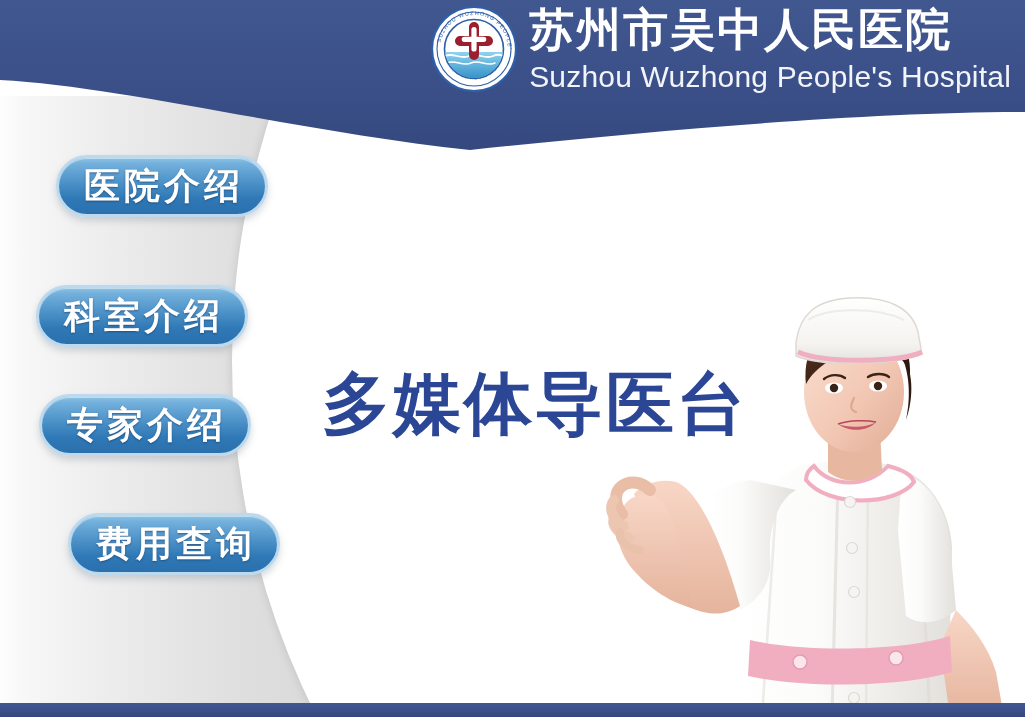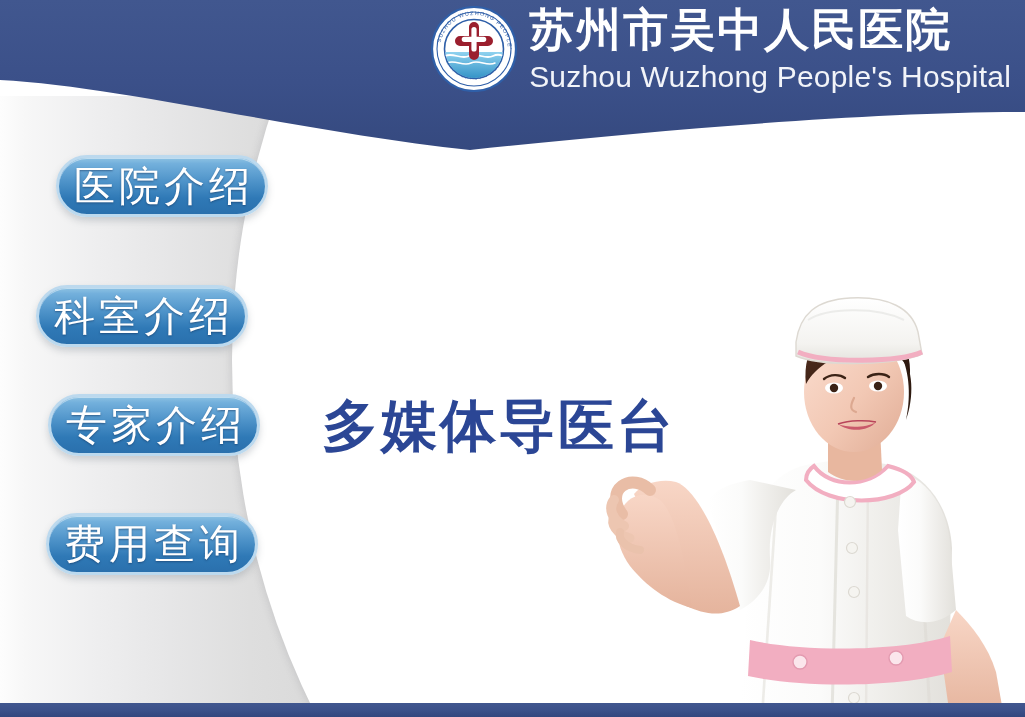--- a/index.html
+++ b/index.html
@@ -147,40 +147,40 @@
     box-shadow:
       0 4px 7px rgba(120,130,140,0.30),
       inset 0 1px 0 rgba(255,255,255,0.45);
     display: flex;
     align-items: center;
     justify-content: center;
     cursor: pointer;
   }
   .menu-btn .label {
     color: #ffffff;
-    font-size: 41px;
-    font-weight: normal;
+    font-size: 36px;
+    font-weight: bold;
     letter-spacing: 4px;
     text-indent: 4px;
     text-shadow: 0 1px 2px rgba(20,50,90,0.55);
     white-space: nowrap;
     font-family: "DejaVu Sans", "Liberation Sans", sans-serif;
   }
   .menu-btn.b1 { left: 56px;  top: 155px; }
   .menu-btn.b2 { left: 36px;  top: 275px; margin-top: 10px; }
-  .menu-btn.b3 { left: 48px;  top: 394px; }
-  .menu-btn.b4 { left: 46px;  top: 513px; }
+  .menu-btn.b3 { left: 39px;  top: 394px; }
+  .menu-btn.b4 { left: 68px;  top: 513px; }
 
   
   .main-title {
     position: absolute;
     left: 322px;
-    top: 380px;
+    top: 358px;
     color: #2b4695;
-    font-size: 56px;
+    font-size: 68px;
     line-height: 92px;
     font-weight: bold;
     letter-spacing: 3px;
     white-space: nowrap;
     font-family: "DejaVu Sans", "Liberation Sans", sans-serif;
   }
 
   
   .nurse {
     position: absolute;

